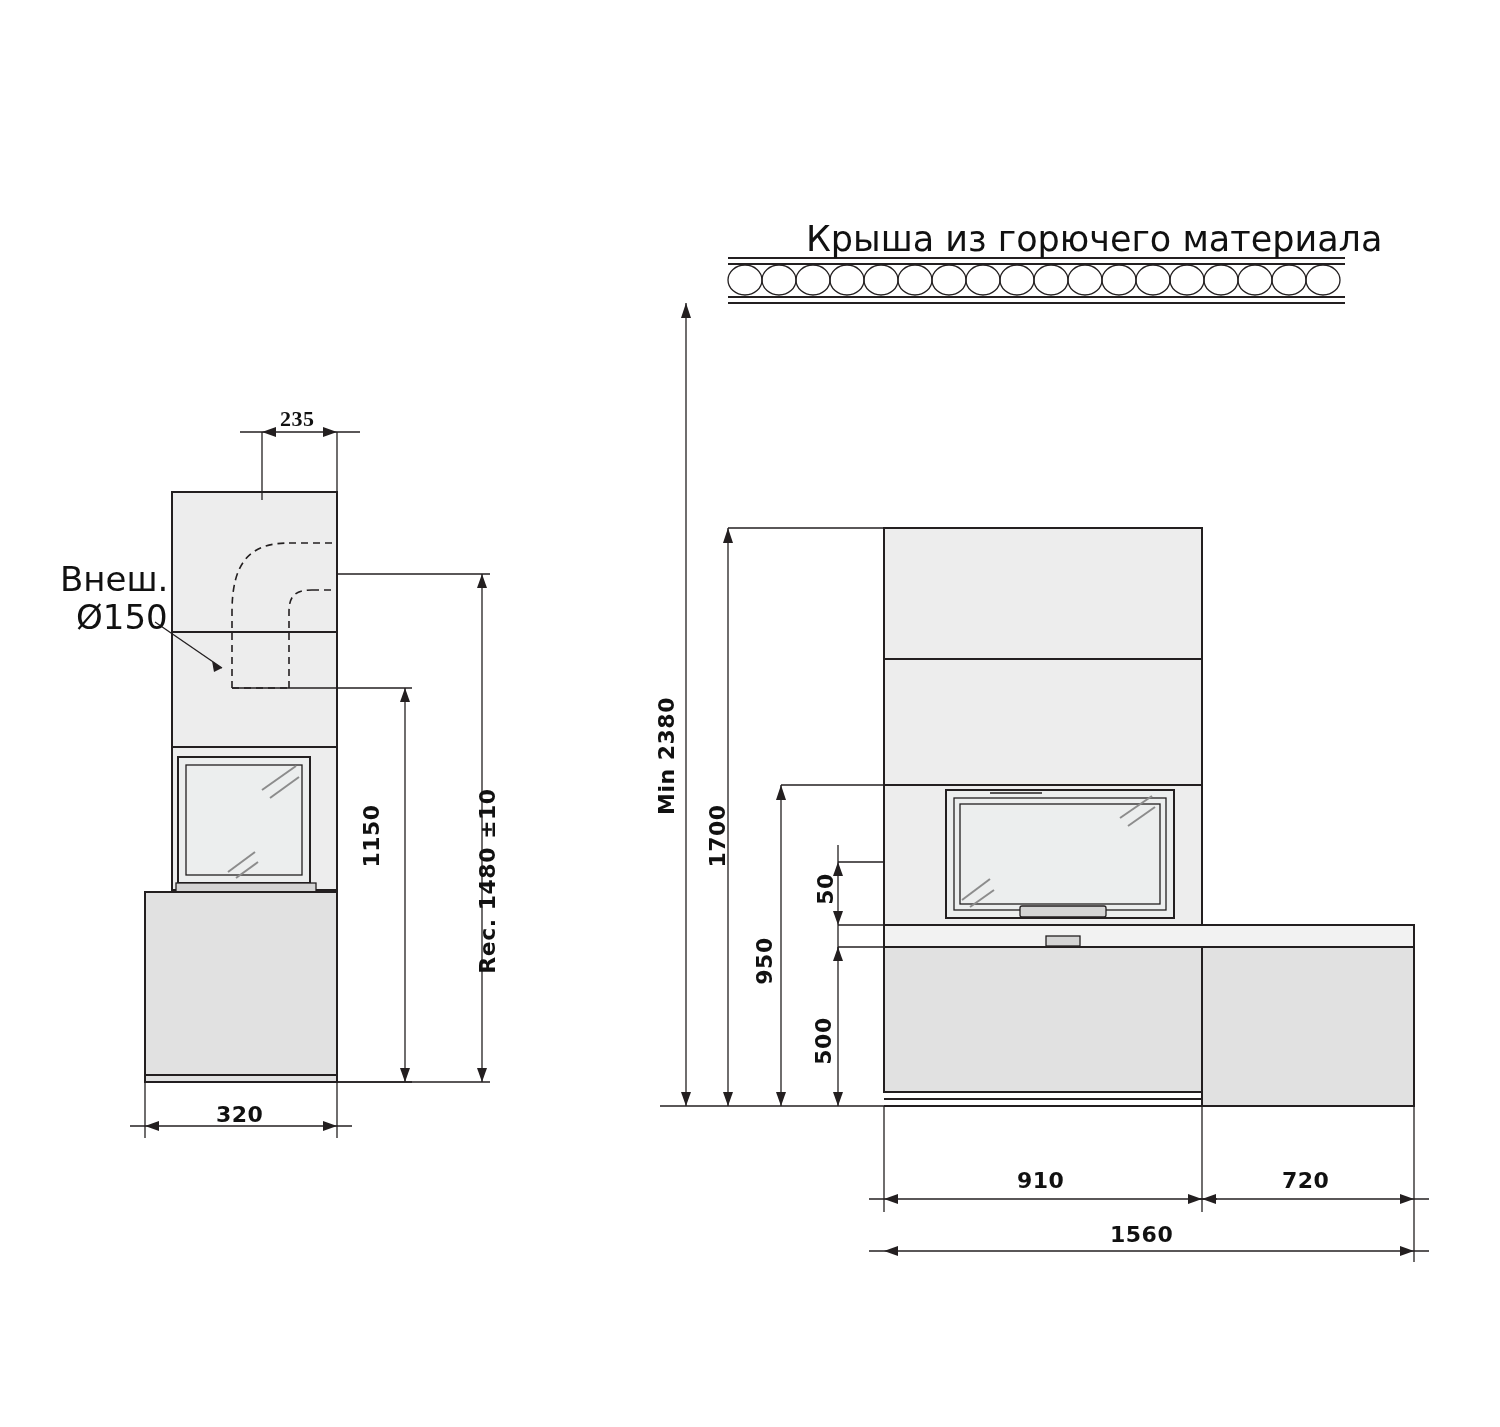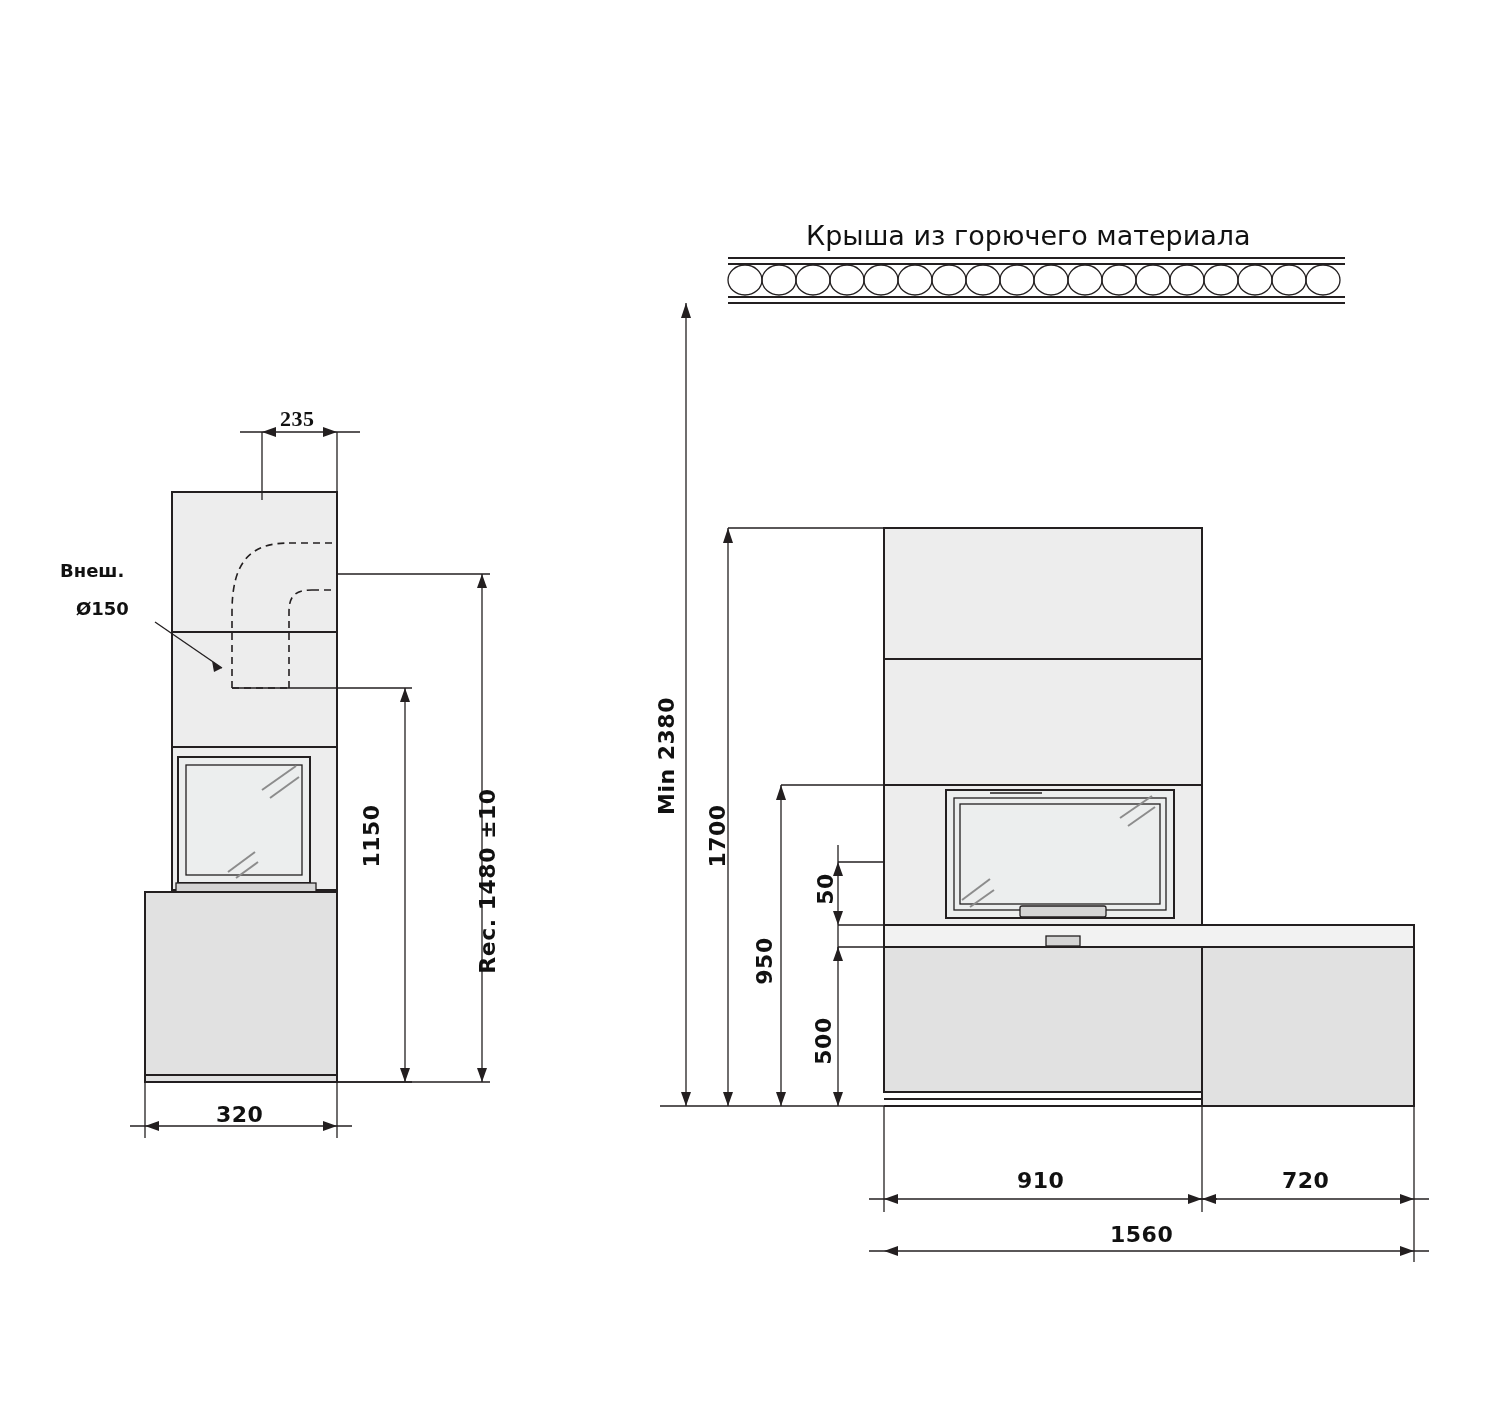--- a/index.html
+++ b/index.html
@@ -23,26 +23,26 @@
     color: #111111;
     white-space: nowrap;
     line-height: 1;
   }
   .lbl-dim {
     font-size: 22px;
     font-weight: 600;
     letter-spacing: 0.5px;
   }
   .lbl-title {
-    font-size: 27px;
+    font-size: 35px;
     font-weight: 400;
   }
   .lbl-note {
-    font-size: 18px;
-    font-weight: 700;
+    font-size: 34px;
+    font-weight: 400;
   }
   .vert {
     transform-origin: 50% 50%;
   }
   svg.layer {
     position: absolute;
     left: 0;
     top: 0;
     width: 1500px;
     height: 1427px;

